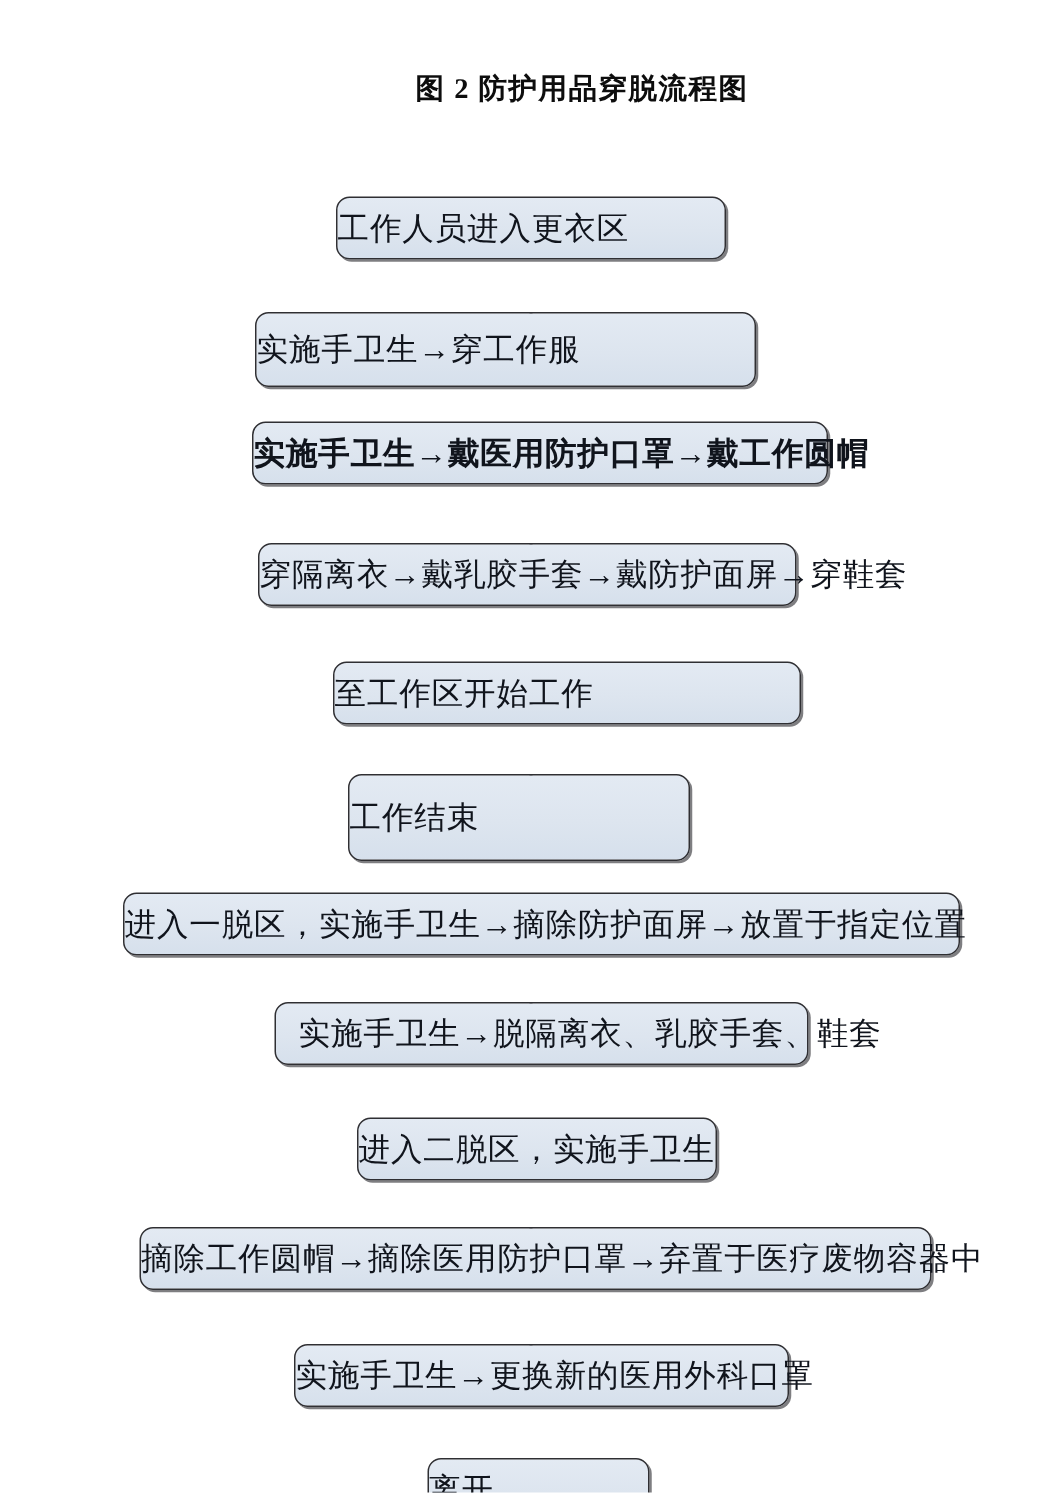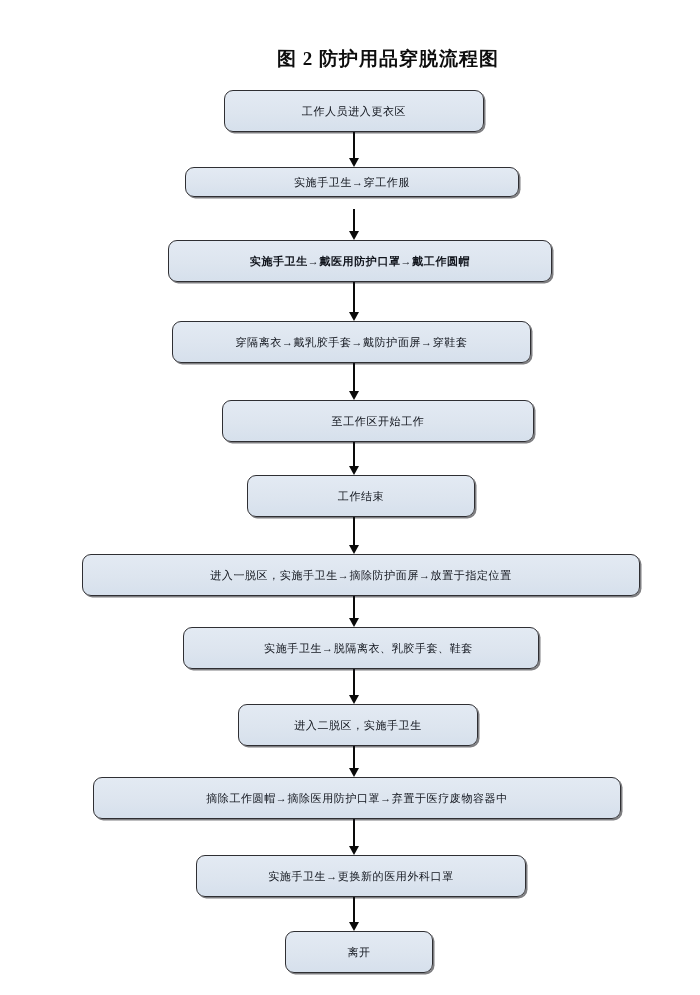--- a/index.html
+++ b/index.html
@@ -37,27 +37,27 @@
   }
 
   .node {
     position: absolute;
     box-sizing: border-box;
     background: linear-gradient(to bottom, #e3eaf3 0%, #dde5ef 55%, #d6e0ec 100%);
     border: 1.6px solid #2f2f33;
     border-radius: 9px;
     display: flex;
     align-items: center;
-    justify-content: center;
     color: #10141c;
-    font-size: 11px;
+    font-size: 21px;
     letter-spacing: 0.6px;
     white-space: nowrap;
     box-shadow: 1.5px 1.5px 0 rgba(20,20,25,0.55);
     font-family: "Liberation Serif", "DejaVu Serif", serif;
+    margin-top: 41px;
   }
 
   .node-label {
     display: inline-block;
     line-height: 1;
   }
 
   .connector {
     position: absolute;
     width: 12px;
@@ -138,37 +138,37 @@
 
   <div class="connector" style="left:348px; top:897px; height:34px;">
     <div class="shaft"></div>
     <div class="head"></div>
   </div>
 
   <div class="node" style="left:224px; top:90px; width:260px; height:42px;">
     <span class="node-label">工作人员进入更衣区</span>
   </div>
 
-  <div class="node" style="left:185px; top:167px; width:334px; height:30px;">
+  <div class="node" style="left:170px; top:167px; width:334px; height:50px;">
     <span class="node-label">实施手卫生→穿工作服</span>
   </div>
 
   <div class="node" style="left:168px; top:240px; width:384px; height:42px;font-weight:bold;">
     <span class="node-label">实施手卫生→戴医用防护口罩→戴工作圆帽</span>
   </div>
 
   <div class="node" style="left:172px; top:321px; width:359px; height:42px;">
     <span class="node-label">穿隔离衣→戴乳胶手套→戴防护面屏→穿鞋套</span>
   </div>
 
   <div class="node" style="left:222px; top:400px; width:312px; height:42px;">
     <span class="node-label">至工作区开始工作</span>
   </div>
 
-  <div class="node" style="left:247px; top:475px; width:228px; height:42px;">
+  <div class="node" style="left:232px; top:475px; width:228px; height:58px;">
     <span class="node-label">工作结束</span>
   </div>
 
   <div class="node" style="left:82px; top:554px; width:558px; height:42px;">
     <span class="node-label">进入一脱区，实施手卫生→摘除防护面屏→放置于指定位置</span>
   </div>
 
   <div class="node" style="left:183px; top:627px; width:356px; height:42px;padding-left:15px;">
     <span class="node-label">实施手卫生→脱隔离衣、乳胶手套、鞋套</span>
   </div>

